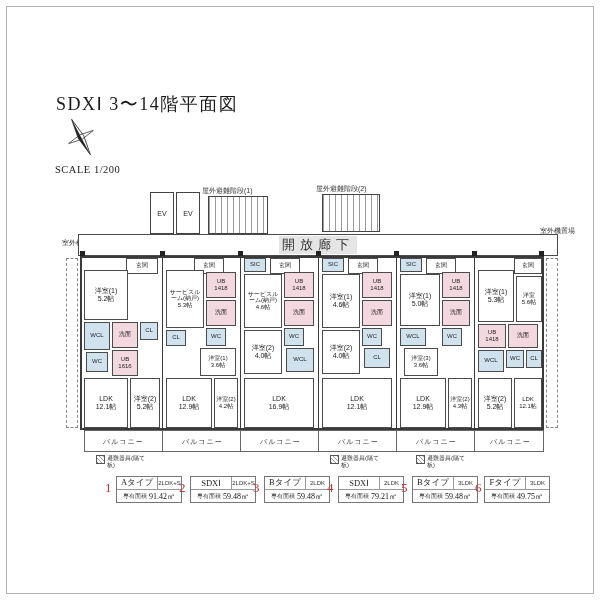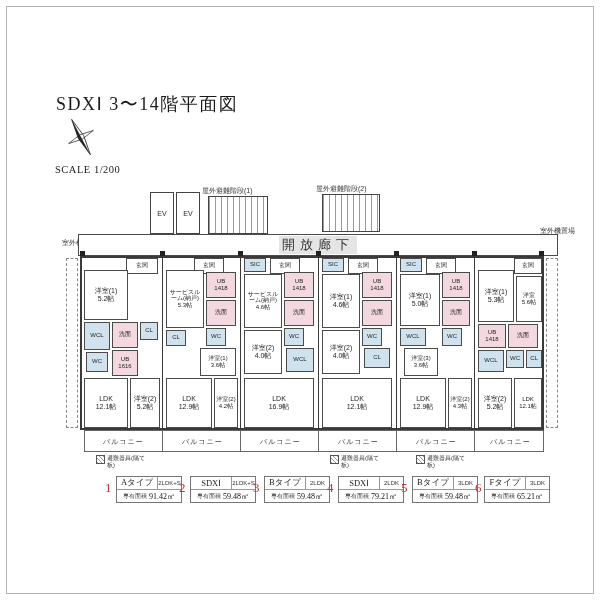--- a/index.html
+++ b/index.html
@@ -372,15 +372,15 @@
     </div>
 </div>
 <div class="unum" style="left:475px">6</div>
 <div class="ucell" style="left:484px">
   <div class="urow1">
       <span class="utype">Fタイプ</span>
       <span class="ulay">3LDK</span>
     </div>
   <div class="urow2">
       <span class="ualbl">専有面積</span>
-      <span class="uarea">65.21㎡</span>
+      <span class="uarea">49.75㎡</span>
     </div>
 </div>
 
 </body></html>

